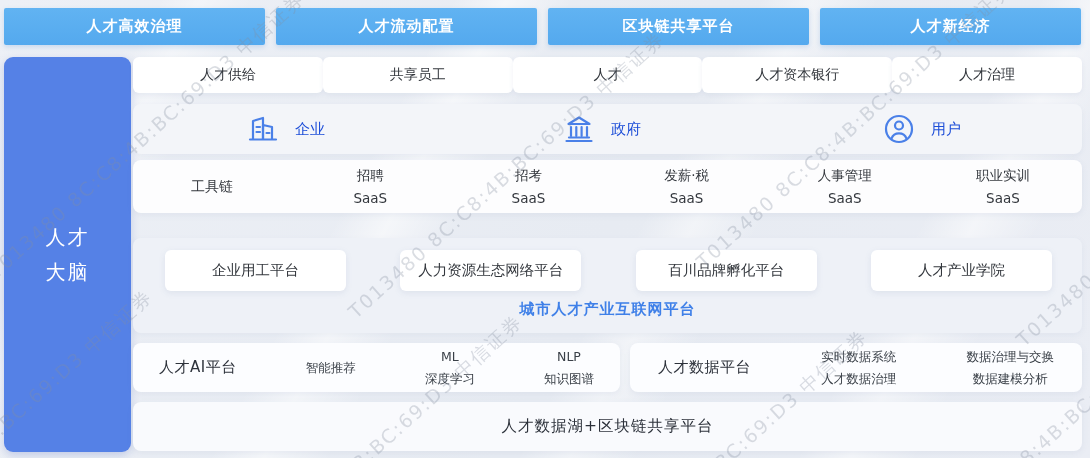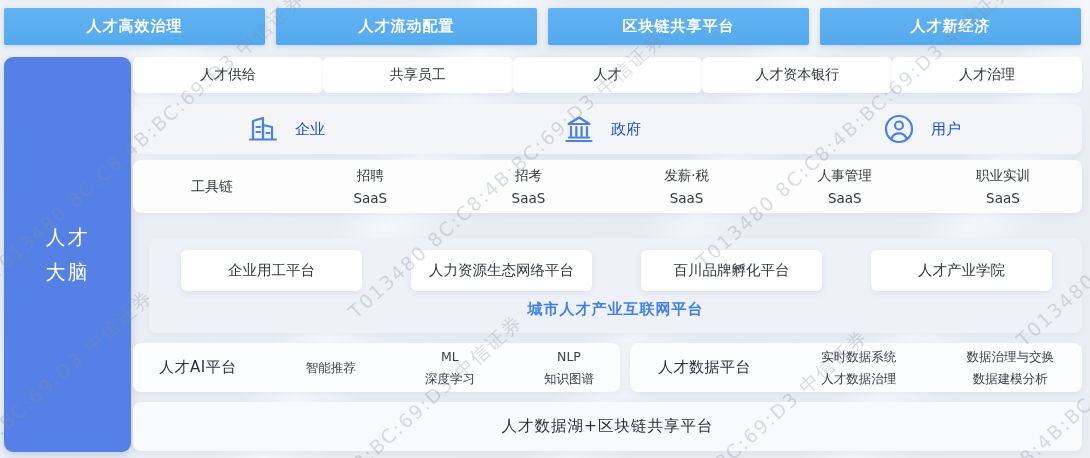--- a/index.html
+++ b/index.html
@@ -55,21 +55,21 @@
   .actor-label { font-size:15px; color:#1d4ed8; }
   .actor-1 { left:112px; } .actor-2 { left:428px; } .actor-3 { left:748px; }
 
   
   .toolchain-row { top:160px; height:53px; background:#fdfdfe; display:flex; box-shadow:0 2px 6px rgba(120,140,180,.10); }
   .tool-col { flex:1; display:flex; flex-direction:column; align-items:center; justify-content:center; color:#33373d; }
   .tool-title { font-size:14px; }
   .duo { text-align:center; font-size:13.5px; line-height:1.65; color:#33373d; }
 
   
-  .platforms-row { top:238px; height:95px; background:#eef1f7; box-shadow:0 2px 6px rgba(120,140,180,.08);margin-left:16px; }
+  .platforms-row { top:238px; height:95px; background:#eef1f7; box-shadow:0 2px 6px rgba(120,140,180,.08); }
   .platform-boxes { position:absolute; left:32px; right:30px; top:12px; height:41px; display:flex; justify-content:space-between; }
   .platform-box {
     width:181px; background:#fff; border-radius:6px; display:flex; align-items:center; justify-content:center;
     font-size:14.5px; font-weight:500; color:#33373d; box-shadow:0 2px 6px rgba(120,140,180,.14);
   }
   .platform-caption {
     position:absolute; left:0; right:0; top:62px; text-align:center;
     font-size:15px; font-weight:600; letter-spacing:1px; color:#3f80e8;
   }
 

